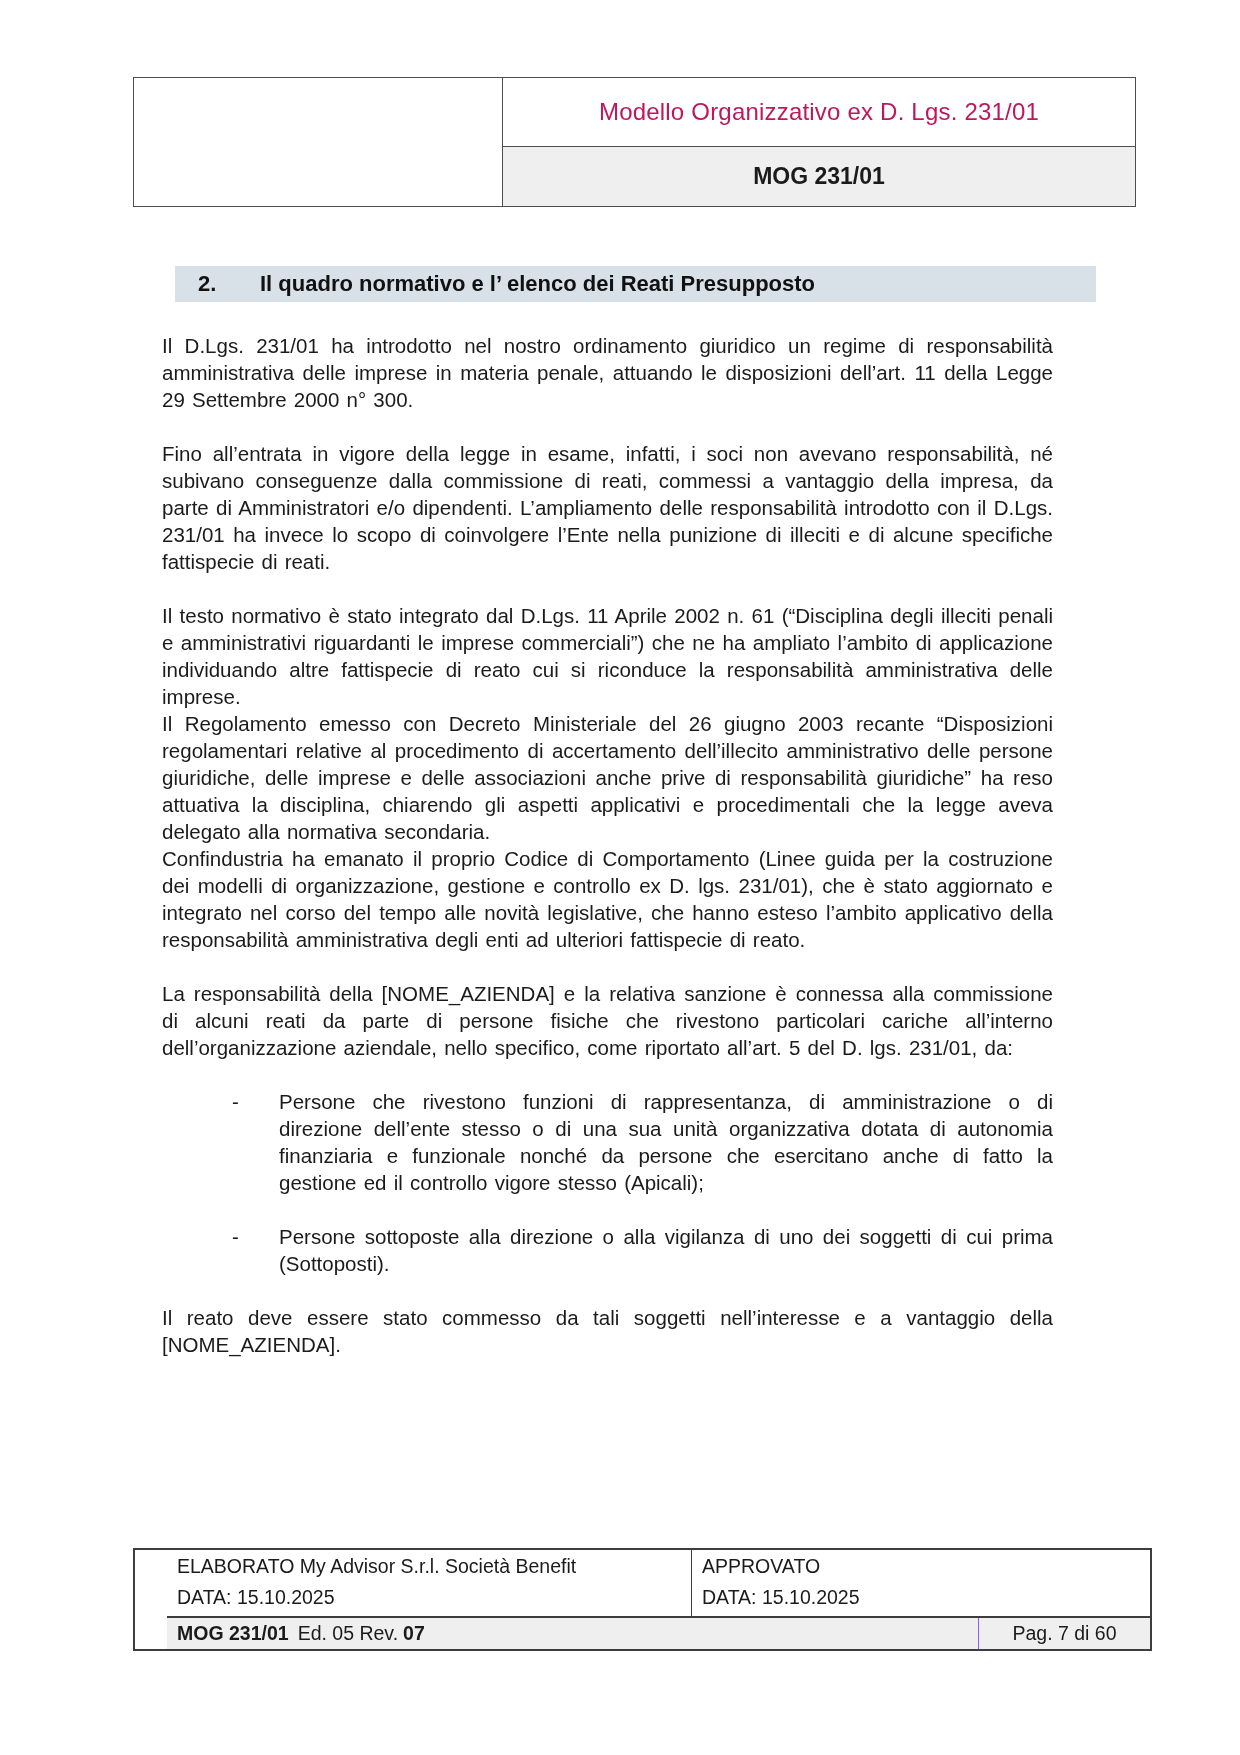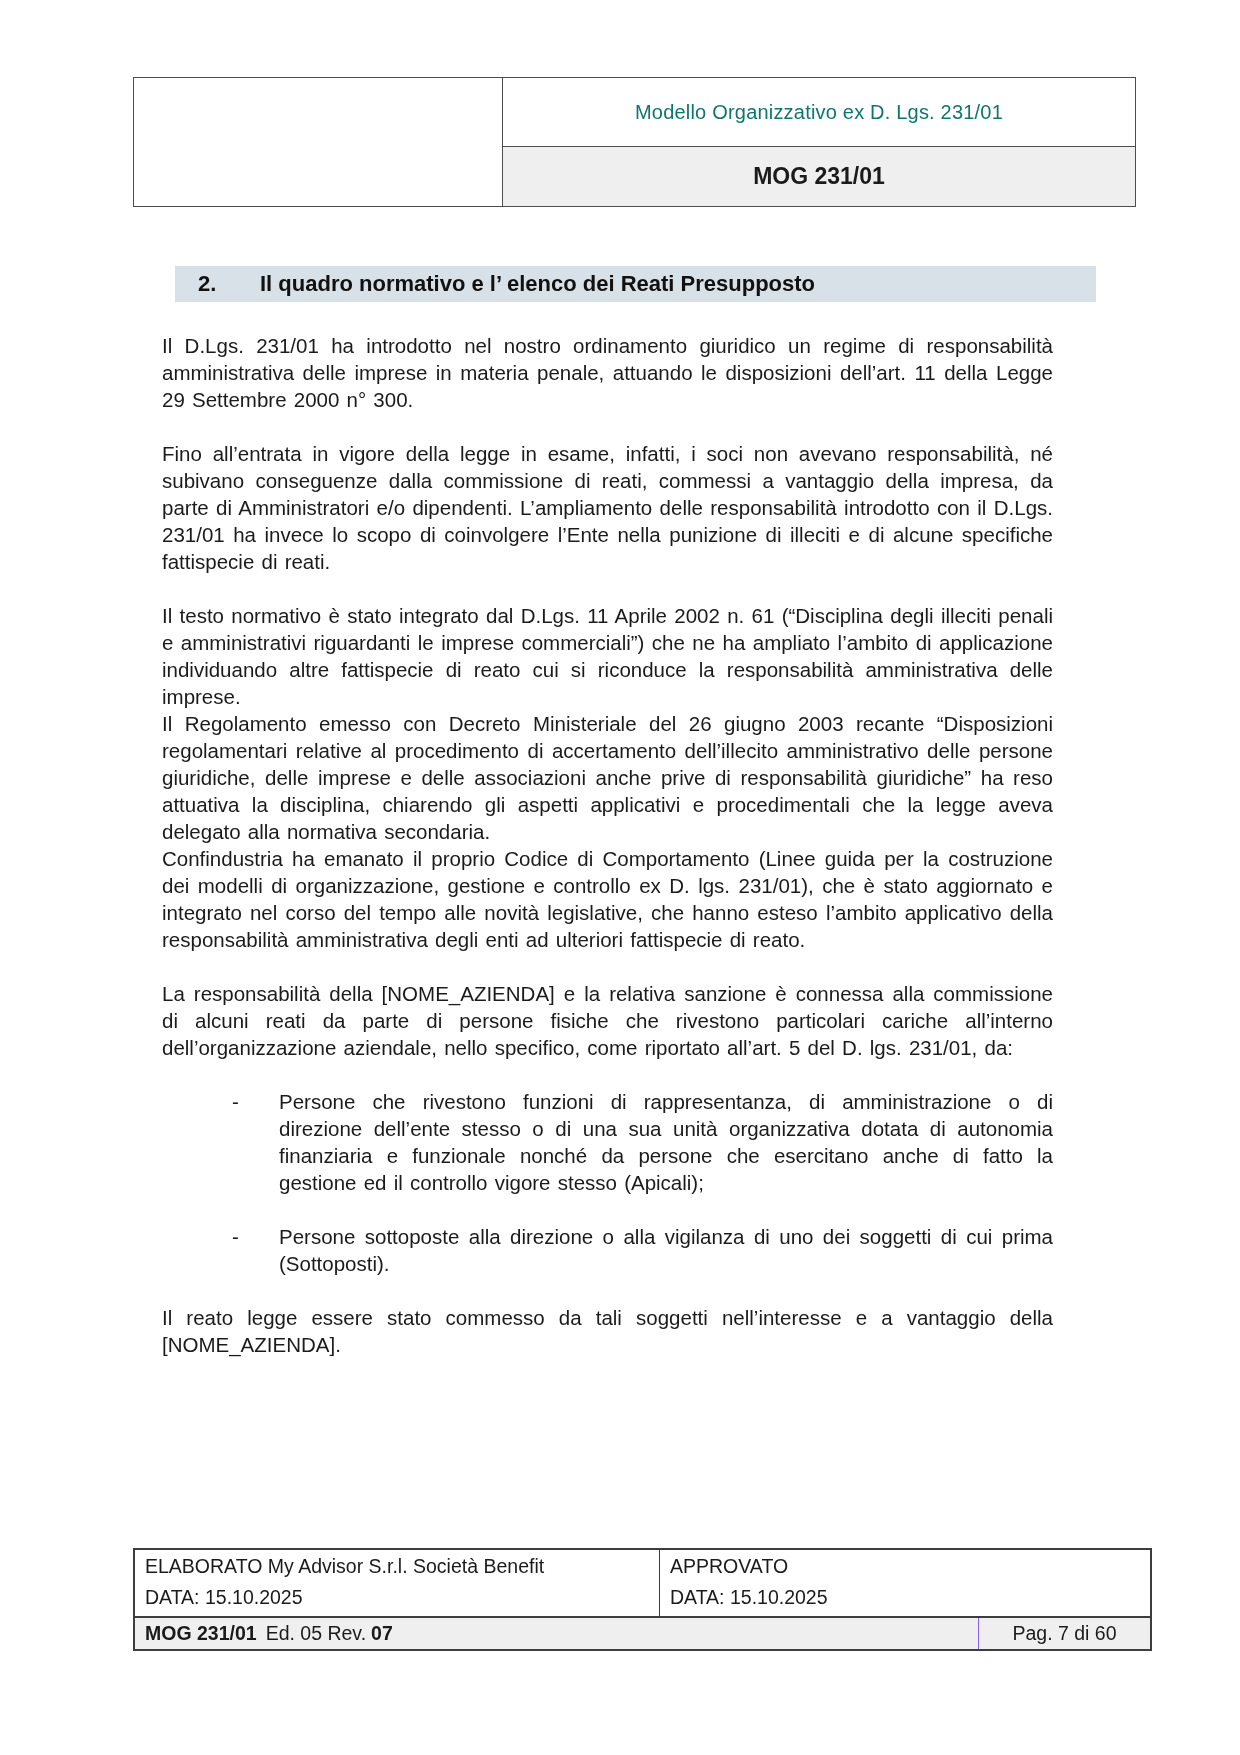--- a/index.html
+++ b/index.html
@@ -16,21 +16,21 @@
   .header-table {
     position:absolute; left:133px; top:77px;
     width:1003px; height:130px;
     border:1px solid #4d4d4d; box-sizing:border-box;
     display:flex; background:#fff;
   }
   .ht-left { width:369px; box-sizing:border-box; border-right:1px solid #4d4d4d; }
   .ht-right { flex:1; display:flex; flex-direction:column; }
   .ht-title {
     height:68px; display:flex; align-items:center; justify-content:center;
-    font-size:20px; letter-spacing:0.2px; color:#0f766e;
+    font-size:24px; letter-spacing:0.2px; color:#be185d;
   }
   .ht-code {
     flex:1; border-top:1px solid #4d4d4d; background:#efefef;
     display:flex; align-items:center; justify-content:center;
     font-weight:700; font-size:23px;
   }
 
   
   .section-heading {
     position:absolute; left:175px; top:266px;
@@ -51,21 +51,21 @@
   .para { margin:0 0 27px 0; }
   .para.tight { margin-bottom:0; }
   .bullet { position:relative; padding-left:117px; margin:0 0 27px 0; box-sizing:border-box; }
   .bullet .marker { position:absolute; left:70px; top:0; }
   .closing { margin:0; }
 
   
   .footer-table {
     position:absolute; left:133px; top:1548px; width:1019px;
     box-sizing:border-box; border:2px solid #3d3d3d;
-    font-size:19.5px; background:#fff;
+    font-size:19.5px; background:#fff;padding-left:32px;
   }
   .ft-row1 { display:flex; height:66px; box-sizing:border-box; }
   .ft-cell {
     box-sizing:border-box; padding:5px 10px 7px 10px;
     display:flex; flex-direction:column; justify-content:space-between;
   }
   .ft-cell.left { width:525px; border-right:1px solid #3d3d3d; }
   .ft-cell.right { flex:1; }
   .ft-row2 {
     display:flex; height:33px; box-sizing:border-box;
@@ -102,21 +102,21 @@
 
   <div class="bullet">
     <span class="marker">-</span>
     <span>Persone che rivestono funzioni di rappresentanza, di amministrazione o di direzione dell’ente stesso o di una sua unità organizzativa dotata di autonomia finanziaria e funzionale nonché da persone che esercitano anche di fatto la gestione ed il controllo vigore stesso (Apicali);</span>
   </div>
   <div class="bullet">
     <span class="marker">-</span>
     <span>Persone sottoposte alla direzione o alla vigilanza di uno dei soggetti di cui prima (Sottoposti).</span>
   </div>
 
-  <p class="closing">Il reato legge essere stato commesso da tali soggetti nell’interesse e a vantaggio della [NOME_AZIENDA].</p>
+  <p class="closing">Il reato deve essere stato commesso da tali soggetti nell’interesse e a vantaggio della [NOME_AZIENDA].</p>
 </div>
 
 <div class="footer-table">
   <div class="ft-row1">
     <div class="ft-cell left">
       <div>ELABORATO My Advisor S.r.l. Società Benefit</div>
       <div>DATA: 15.10.2025</div>
     </div>
     <div class="ft-cell right">
       <div>APPROVATO</div>

